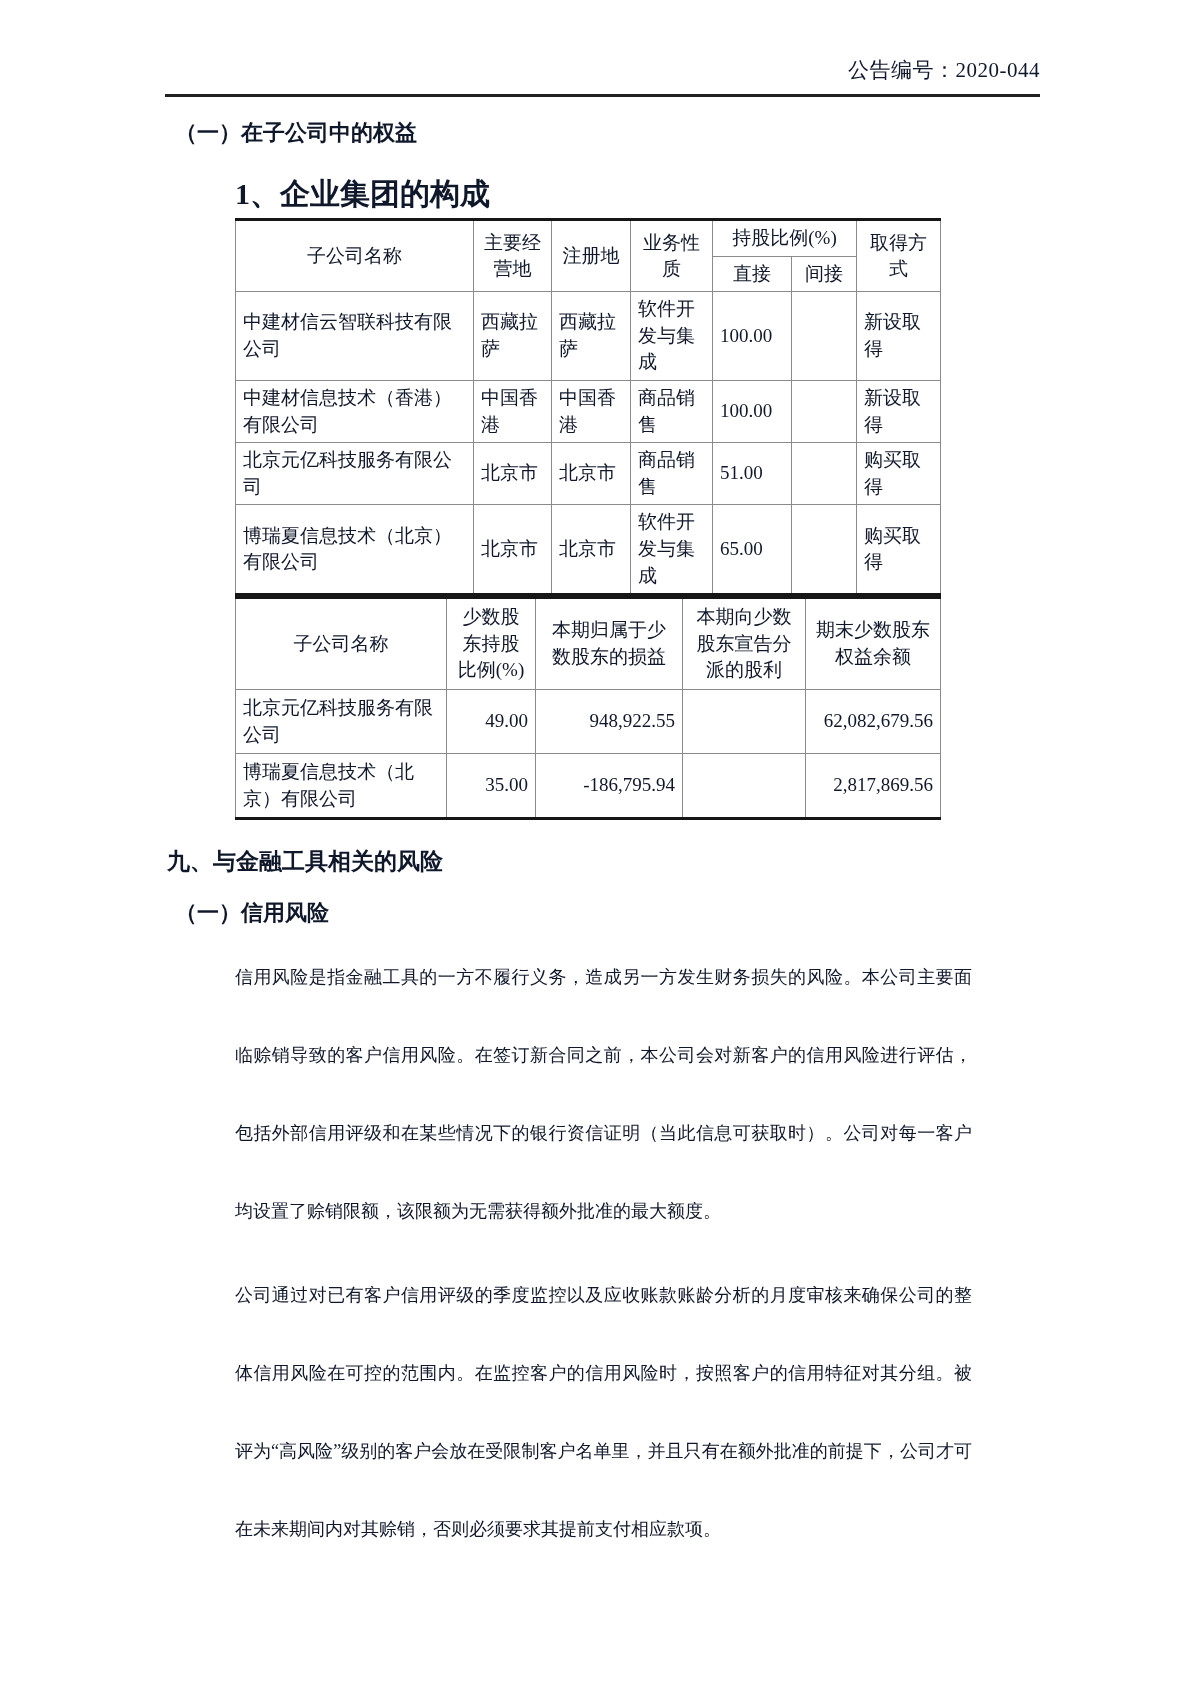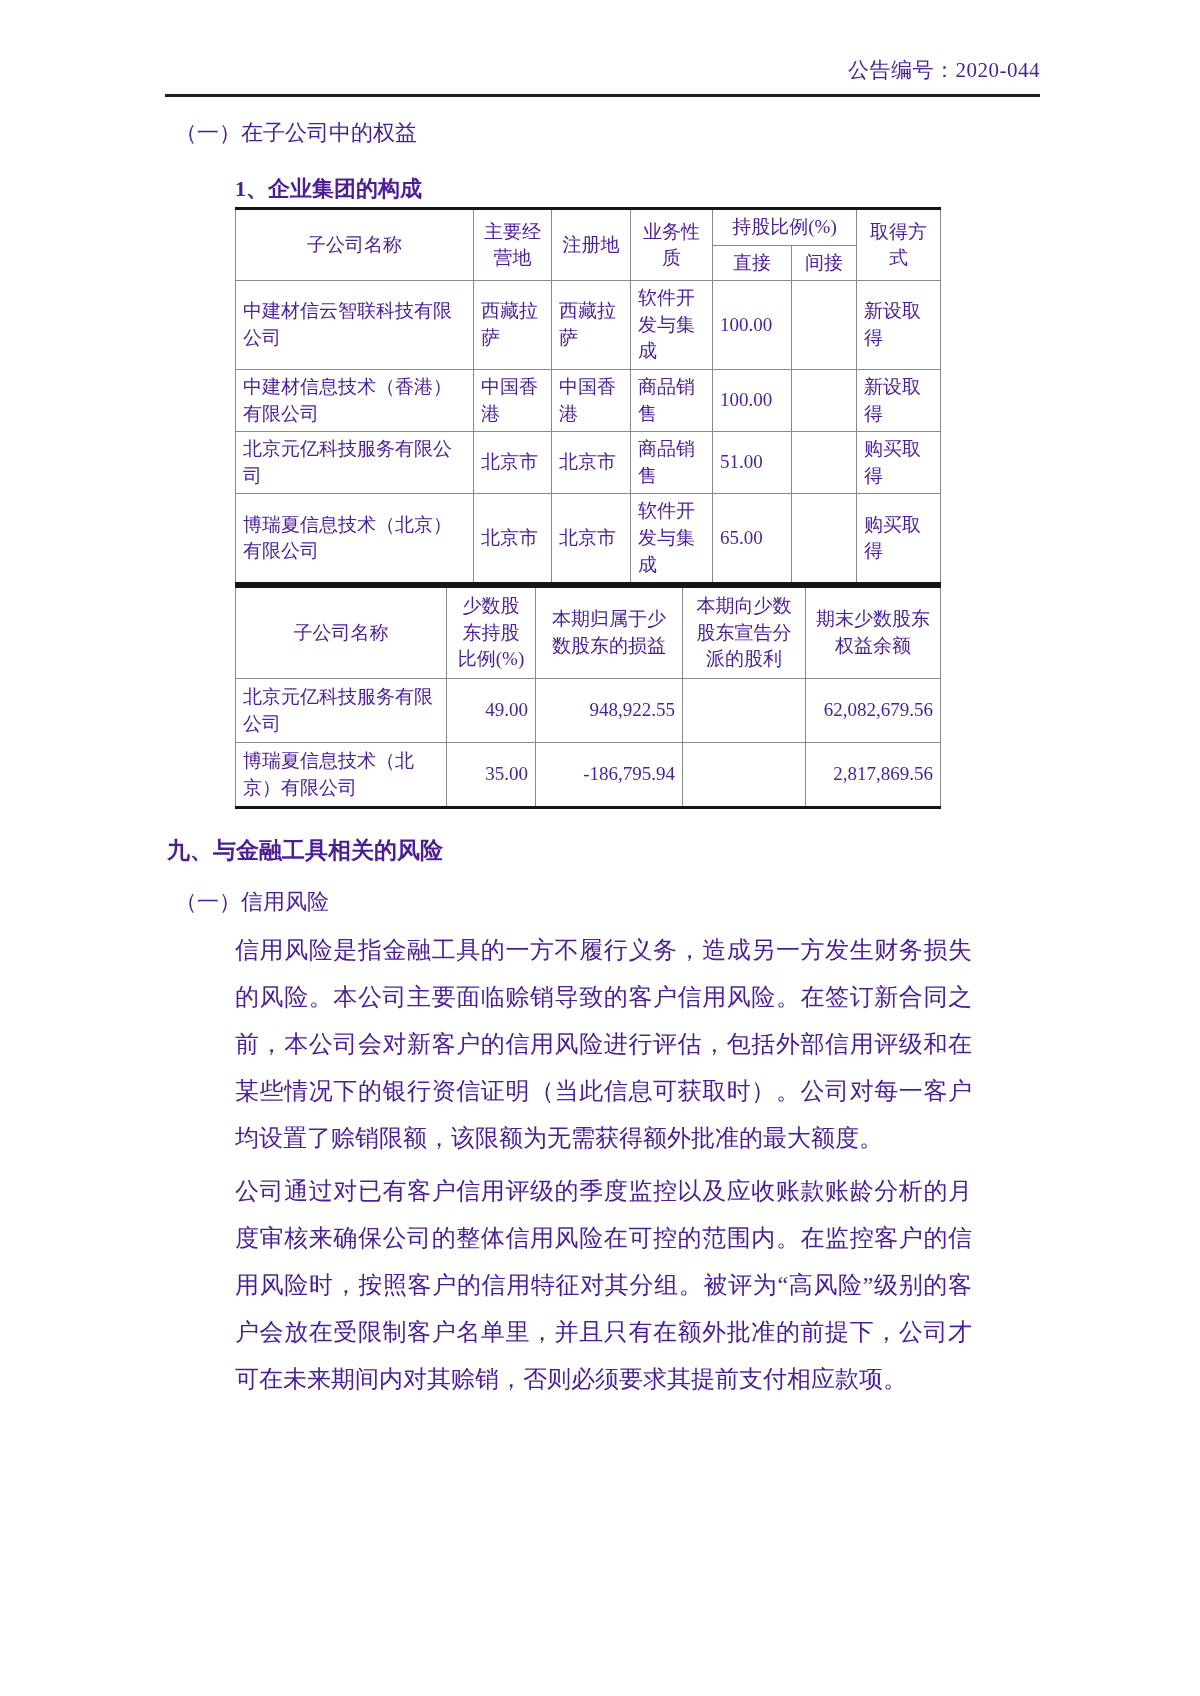--- a/index.html
+++ b/index.html
@@ -1,38 +1,38 @@
 <!DOCTYPE html>
 <html><head>
 <meta charset="utf-8">
 <style>
   html,body{margin:0;padding:0;background:#ffffff;}
   .page{
     width:1200px;height:1696px;background:#fff;position:relative;
     box-sizing:border-box;padding:56px 160px 0 165px;overflow:hidden;
-    font-family:"Liberation Serif","DejaVu Serif",serif;color:#4c1d95;
+    font-family:"Liberation Serif","DejaVu Serif",serif;color:#0f172a;
   }
   .header{ text-align:right;font-size:21px;letter-spacing:0.5px;}
   .header-rule{ border-bottom:3px solid #202020;margin-top:10px;}
   .h1{font-size:23px;font-weight:bold;margin:46px 0 0 2px;}
-  .h2{font-size:22px;font-weight:normal;margin:21px 0 0 10px;}
-  .h3{font-size:22px;font-weight:bold;margin:26px 0 3px 70px;}
+  .h2{font-size:22px;font-weight:bold;margin:21px 0 0 10px;}
+  .h3{font-size:30px;font-weight:bold;margin:26px 0 3px 70px;}
   table{border-collapse:collapse;margin-left:70px;width:705px;
         font-size:19px;table-layout:fixed;
         border-top:3px solid #161616;border-bottom:3px solid #161616;}
   th,td{border:1px solid #8a8a8a;padding:4px 7px;vertical-align:middle;
         line-height:1.4;font-weight:normal;word-break:break-all;}
   th{text-align:center;}
   td.txt{text-align:left;}
   td.num{text-align:left;}
   td.rnum{text-align:right;padding-right:13px;}
   .t2 th,.t2 td{padding:5px 7px;}
   .gap-t2{margin-top:92px;}
   .h1-s9{margin-top:26px;}
-  .para{font-size:24px;line-height:47px;text-align:justify;
+  .para{font-size:18px;line-height:78px;text-align:justify;
         margin:6px 0 0 70px;width:737px;}
   .para.first{margin-top:10px;}
 </style>
 </head>
 <body>
 
 <div class="page">
 
   <div class="header">
     <span>公告编号：2020-044</span>

